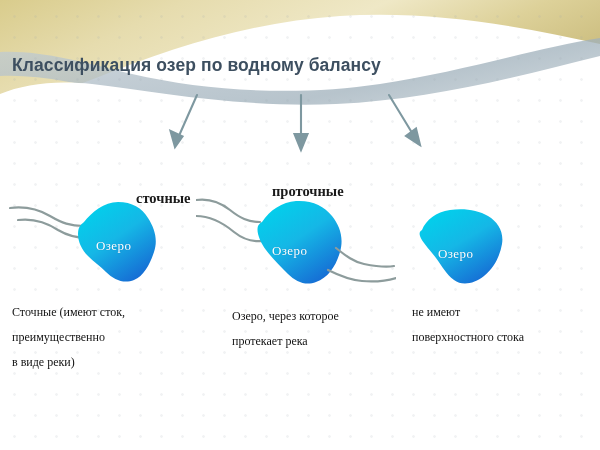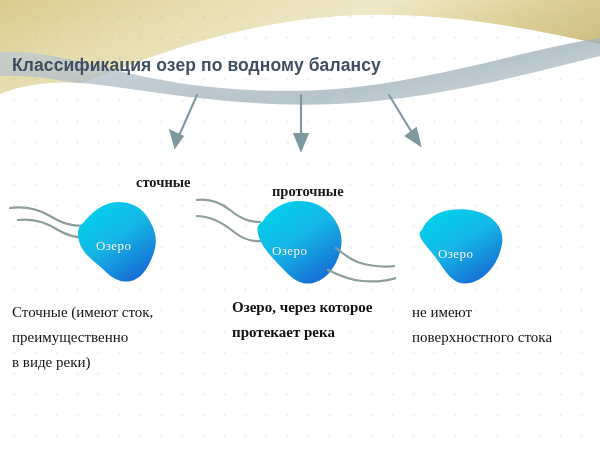--- a/index.html
+++ b/index.html
@@ -61,21 +61,21 @@
 
   
   .cat-label {
     position: absolute;
     font-family: "Liberation Serif", "DejaVu Serif", serif;
     font-weight: bold;
     font-size: 14.5px;
     color: #1a1a1a;
     white-space: nowrap;
   }
-  .cat-label.l1 { left: 136px; top: 174px; }
+  .cat-label.l1 { left: 136px; top: 190px; }
   .cat-label.l2 { left: 272px; top: 183px; }
   .cat-label.l3 { left: 414px; top: 183px; }
 
   
   .lake-group {
     position: absolute;
     top: 196px;
     height: 100px;
   }
   .lake-group.g1 { left: 8px;   width: 185px; }
@@ -95,26 +95,26 @@
     white-space: nowrap;
   }
   .lake-caption.c1 { left: 96px;  top: 238px; }
   .lake-caption.c2 { left: 272px; top: 243px; }
   .lake-caption.c3 { left: 438px; top: 246px; }
 
   
   .desc {
     position: absolute;
     font-family: "Liberation Serif", "DejaVu Serif", serif;
-    font-size: 15px;
+    font-size: 12px;
     color: #111111;
     line-height: 25px;
   }
   .desc.d1 { left: 12px;  top: 300px; width: 200px; }
-  .desc.d2 { left: 232px; top: 295px; width: 180px; font-weight: bold; }
+  .desc.d2 { left: 232px; top: 304px; width: 180px; }
   .desc.d3 { left: 412px; top: 300px; width: 186px; }
   .desc .line { white-space: nowrap; }
 </style>
 </head>
 <body>
 
 <div id="slide">
 
   <svg class="bg-layer" viewBox="0 0 600 450" xmlns="http://www.w3.org/2000/svg">
     <defs>

